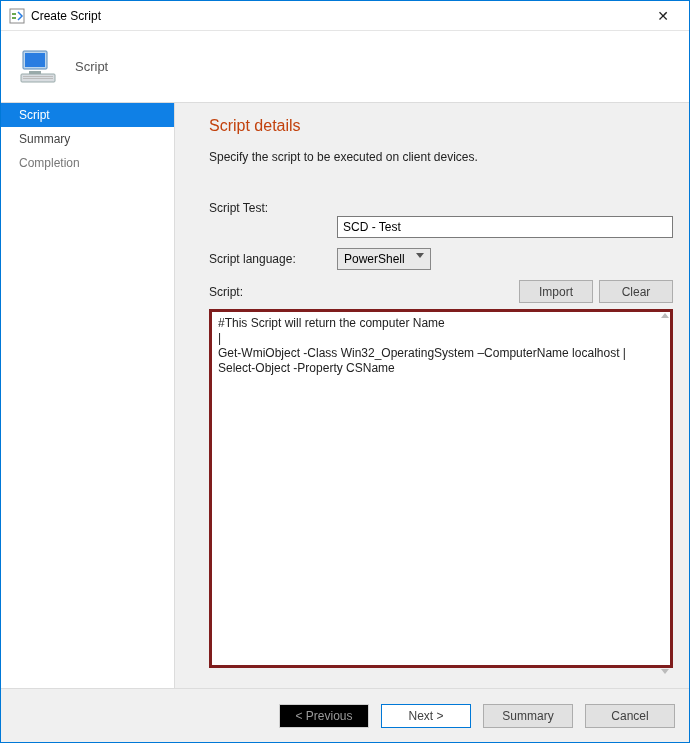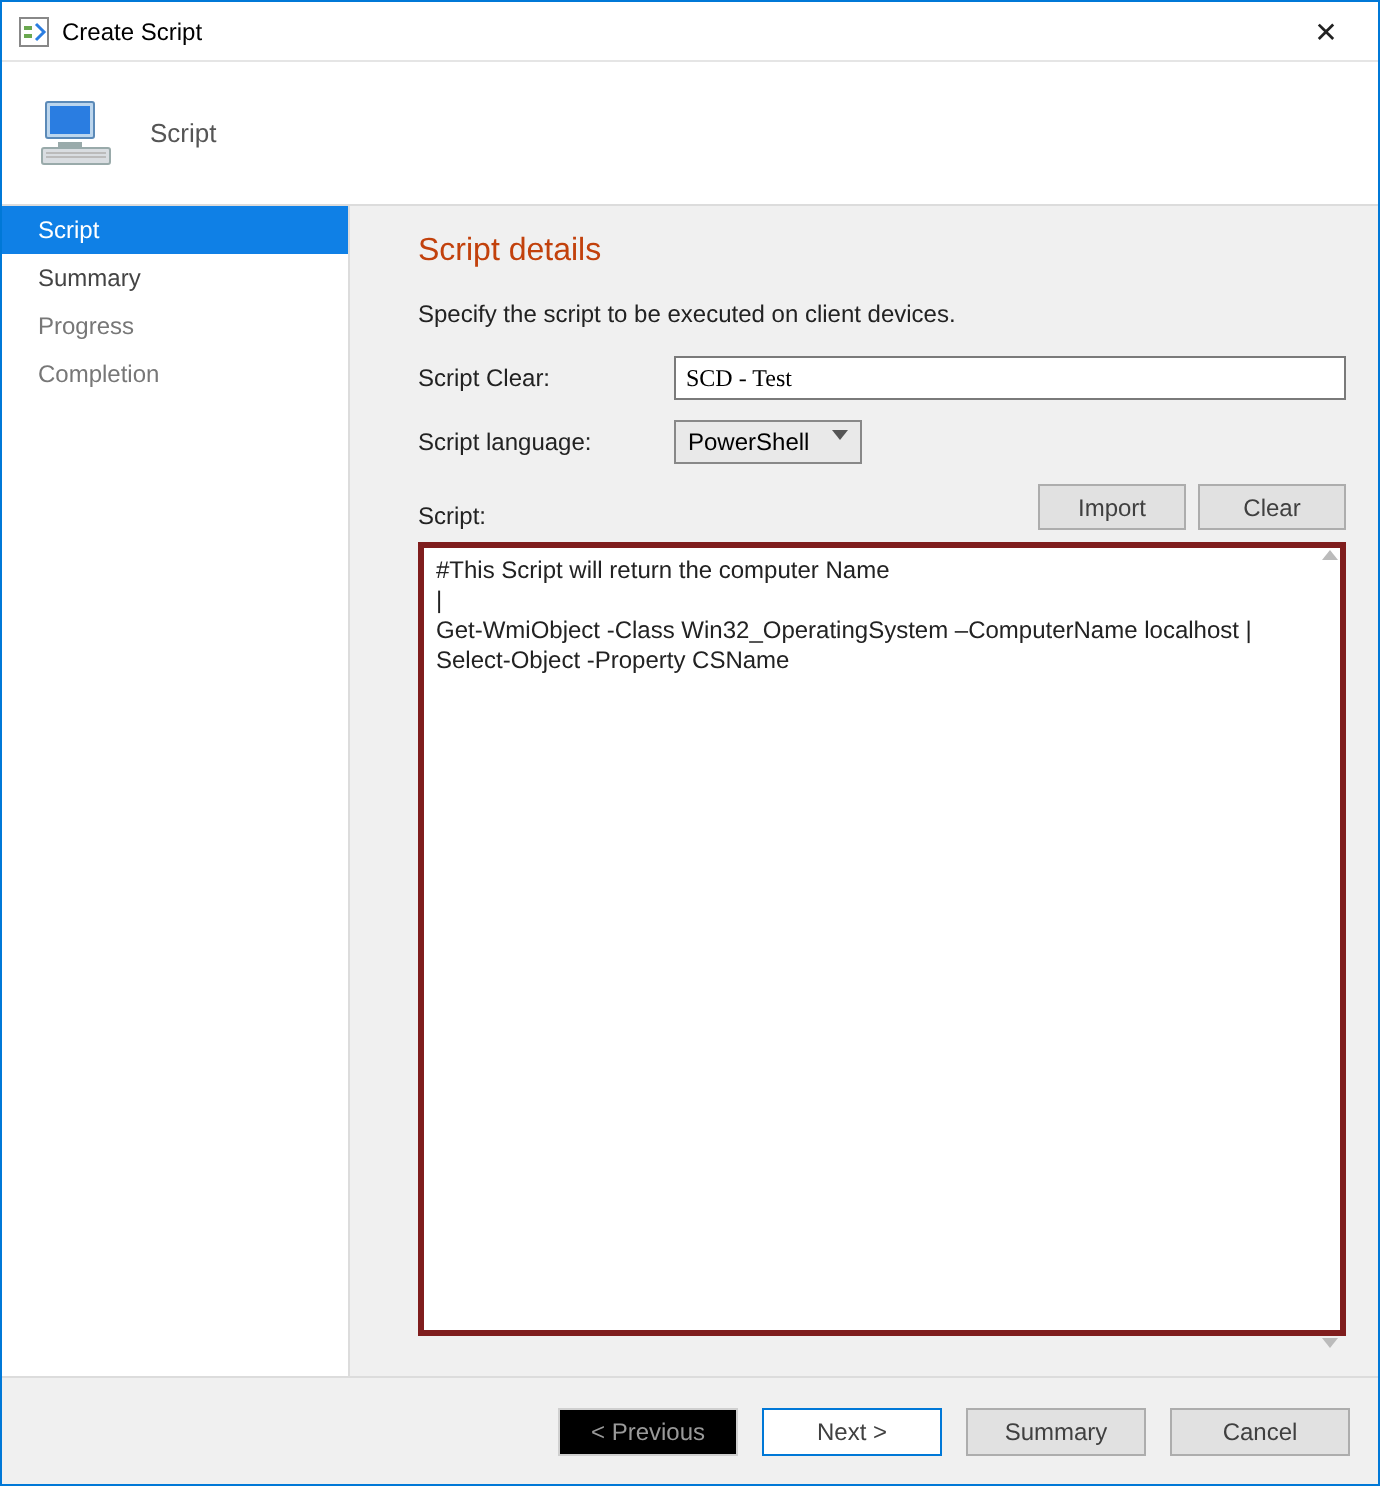--- a/index.html
+++ b/index.html
@@ -90,42 +90,43 @@
       margin-bottom: 10px;
     }
     .form-row .lbl { width: 128px; color: #222; font-size: 12px; }
     .text-input {
       flex: 1;
       height: 22px;
       border: 1px solid #7a7a7a;
       padding: 0 5px;
       font-size: 12px;
       background: #fff;
-      font-family: Liberation Serif, serif;
+      font-family: Liberation Sans, sans-serif;
+      margin-top: 38px;
     }
     .select-wrap {
       position: relative;
       width: 94px;
       height: 22px;
       border: 1px solid #888;
       background: #e9e9e9;
       display: flex; align-items: center;
       padding-left: 6px;
       font-size: 12px;
     }
     .select-wrap .chev {
       position: absolute; right: 6px; top: 4px;
       width: 0; height: 0;
       border-left: 4px solid transparent;
       border-right: 4px solid transparent;
       border-top: 5px solid #555;
     }
     .script-row {
       display: flex;
-      align-items: flex-end;
+      align-items: center;
       margin-bottom: 6px;
     }
     .script-row .lbl { width: 128px; color: #222; }
     .script-row .spacer { flex: 1; }
     .btn {
       min-width: 74px;
       height: 23px;
       border: 1px solid #adadad;
       background: #e1e1e1;
       font-size: 12px;
@@ -212,30 +213,29 @@
       <rect x="4" y="31" width="30" height="1" fill="#bbb"></rect>
     </svg>
   </span>
   <span class="banner-label">Script</span>
 </div>
 
 <div class="body-area">
   <div class="sidebar">
     <div class="step active"><span>Script</span></div>
     <div class="step"><span>Summary</span></div>
-    <div class="step inactive"><span>Progress</span></div>
     <div class="step inactive"><span>Completion</span></div>
   </div>
 
   <div class="main">
     <h1>Script details</h1>
     <div class="hint">Specify the script to be executed on client devices.</div>
 
     <div class="form-row">
-      <span class="lbl">Script Clear:</span>
+      <span class="lbl">Script Test:</span>
       <input class="text-input" type="text" value="SCD - Test" style="">
     </div>
 
     <div class="form-row">
       <span class="lbl">Script language:</span>
       <div class="select-wrap">
         <span>PowerShell</span>
         <span class="chev"></span>
       </div>
     </div>

